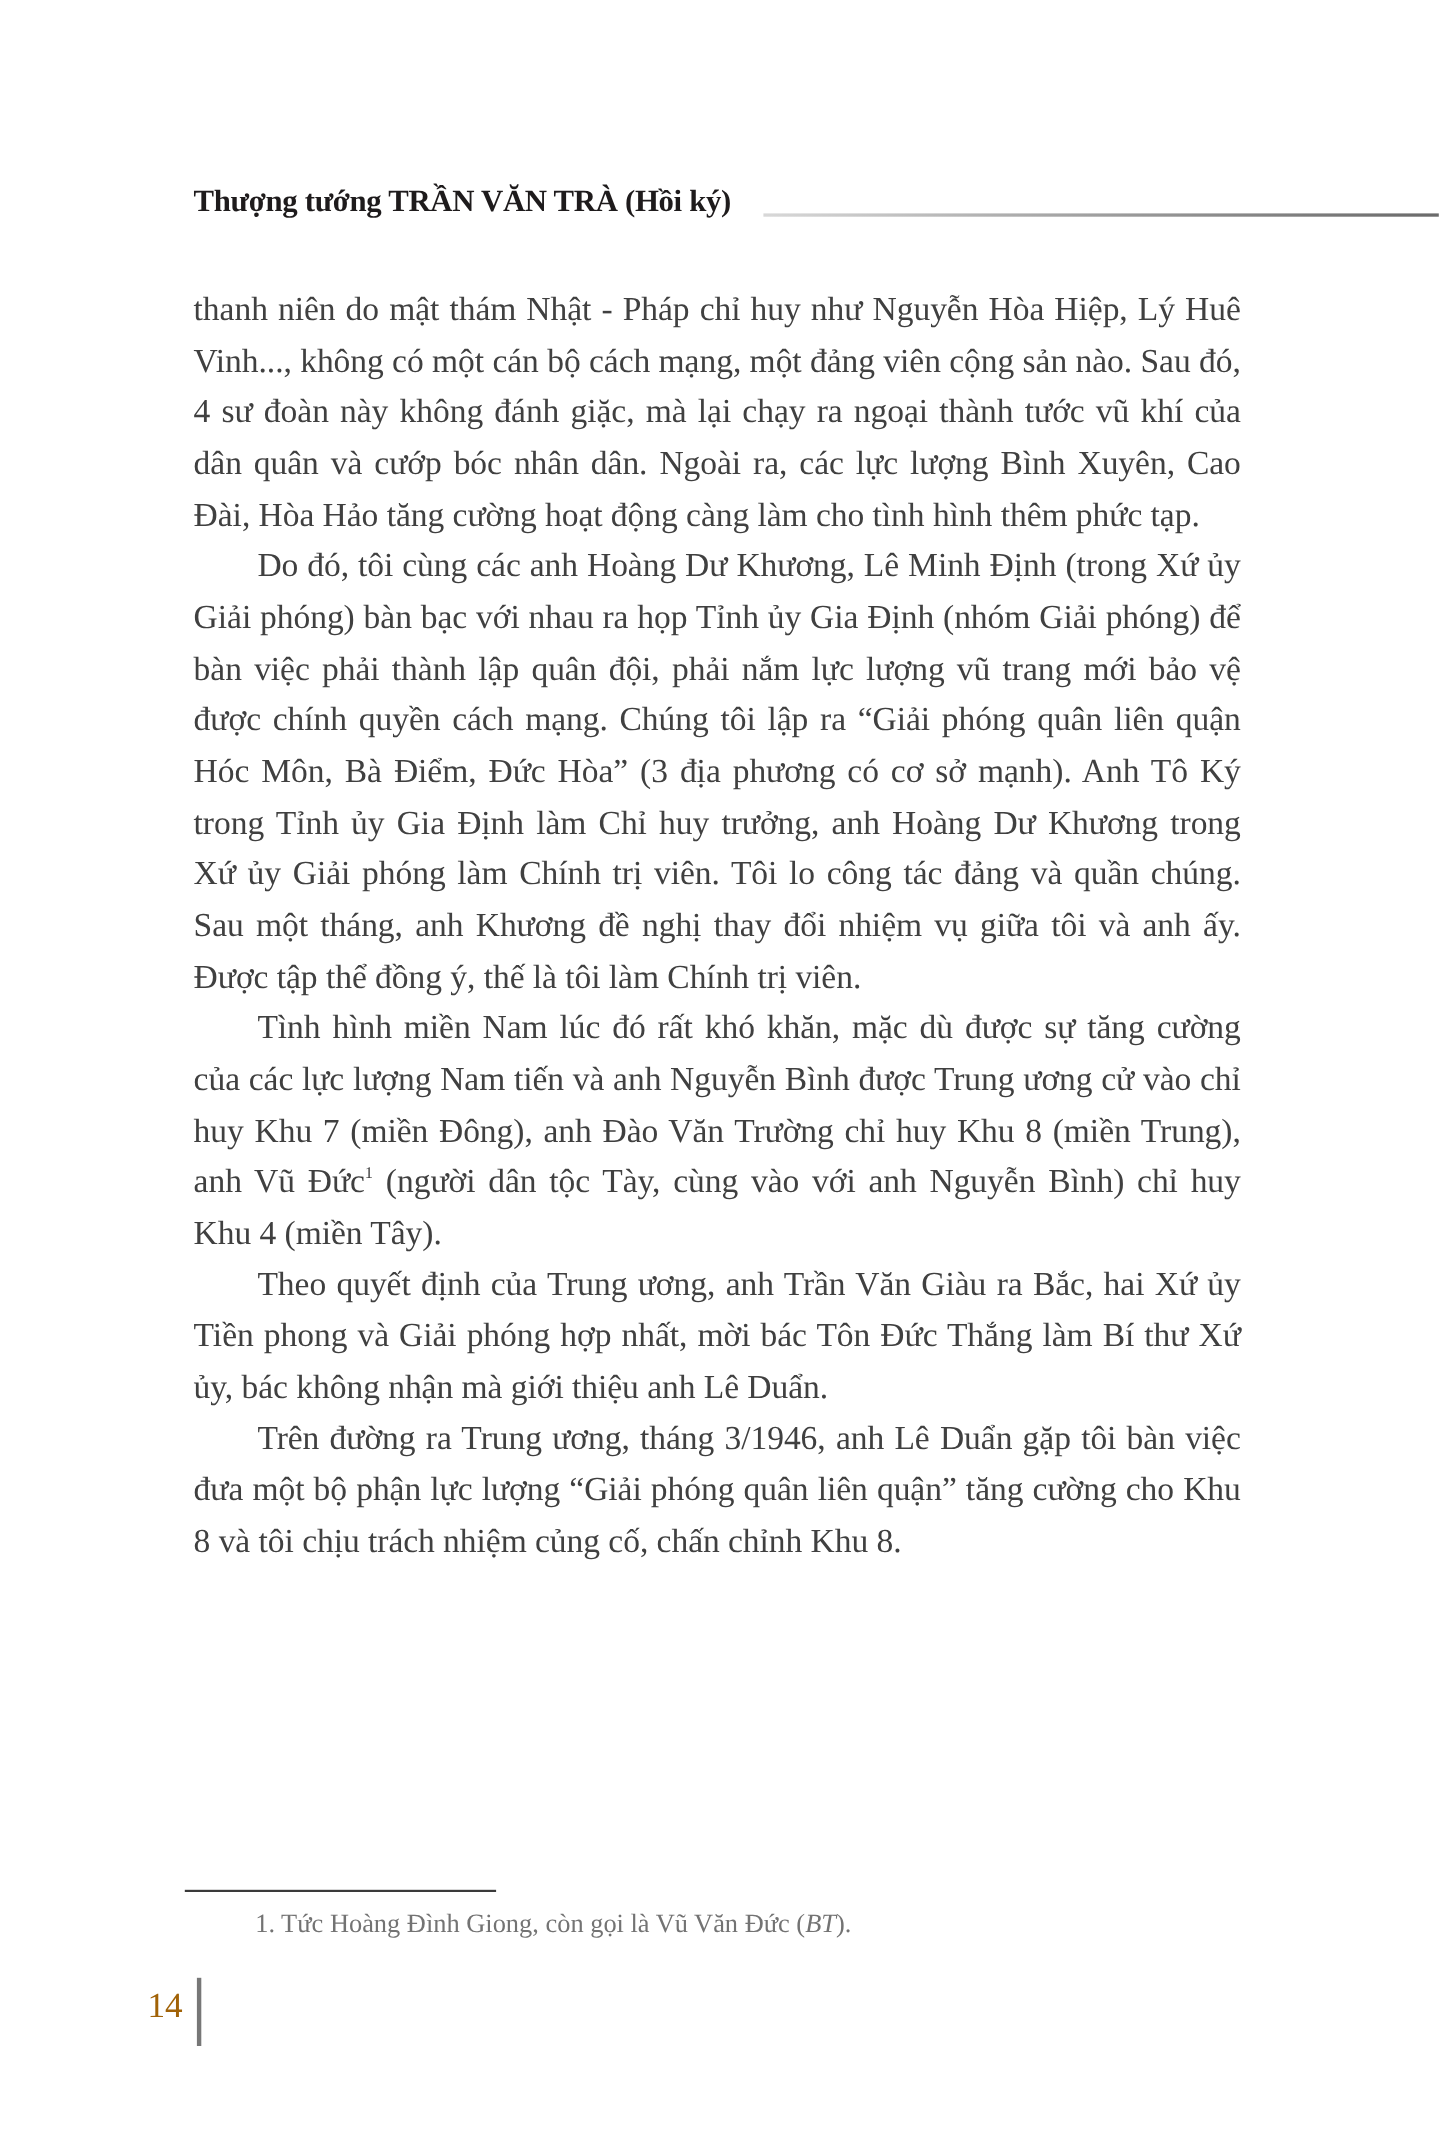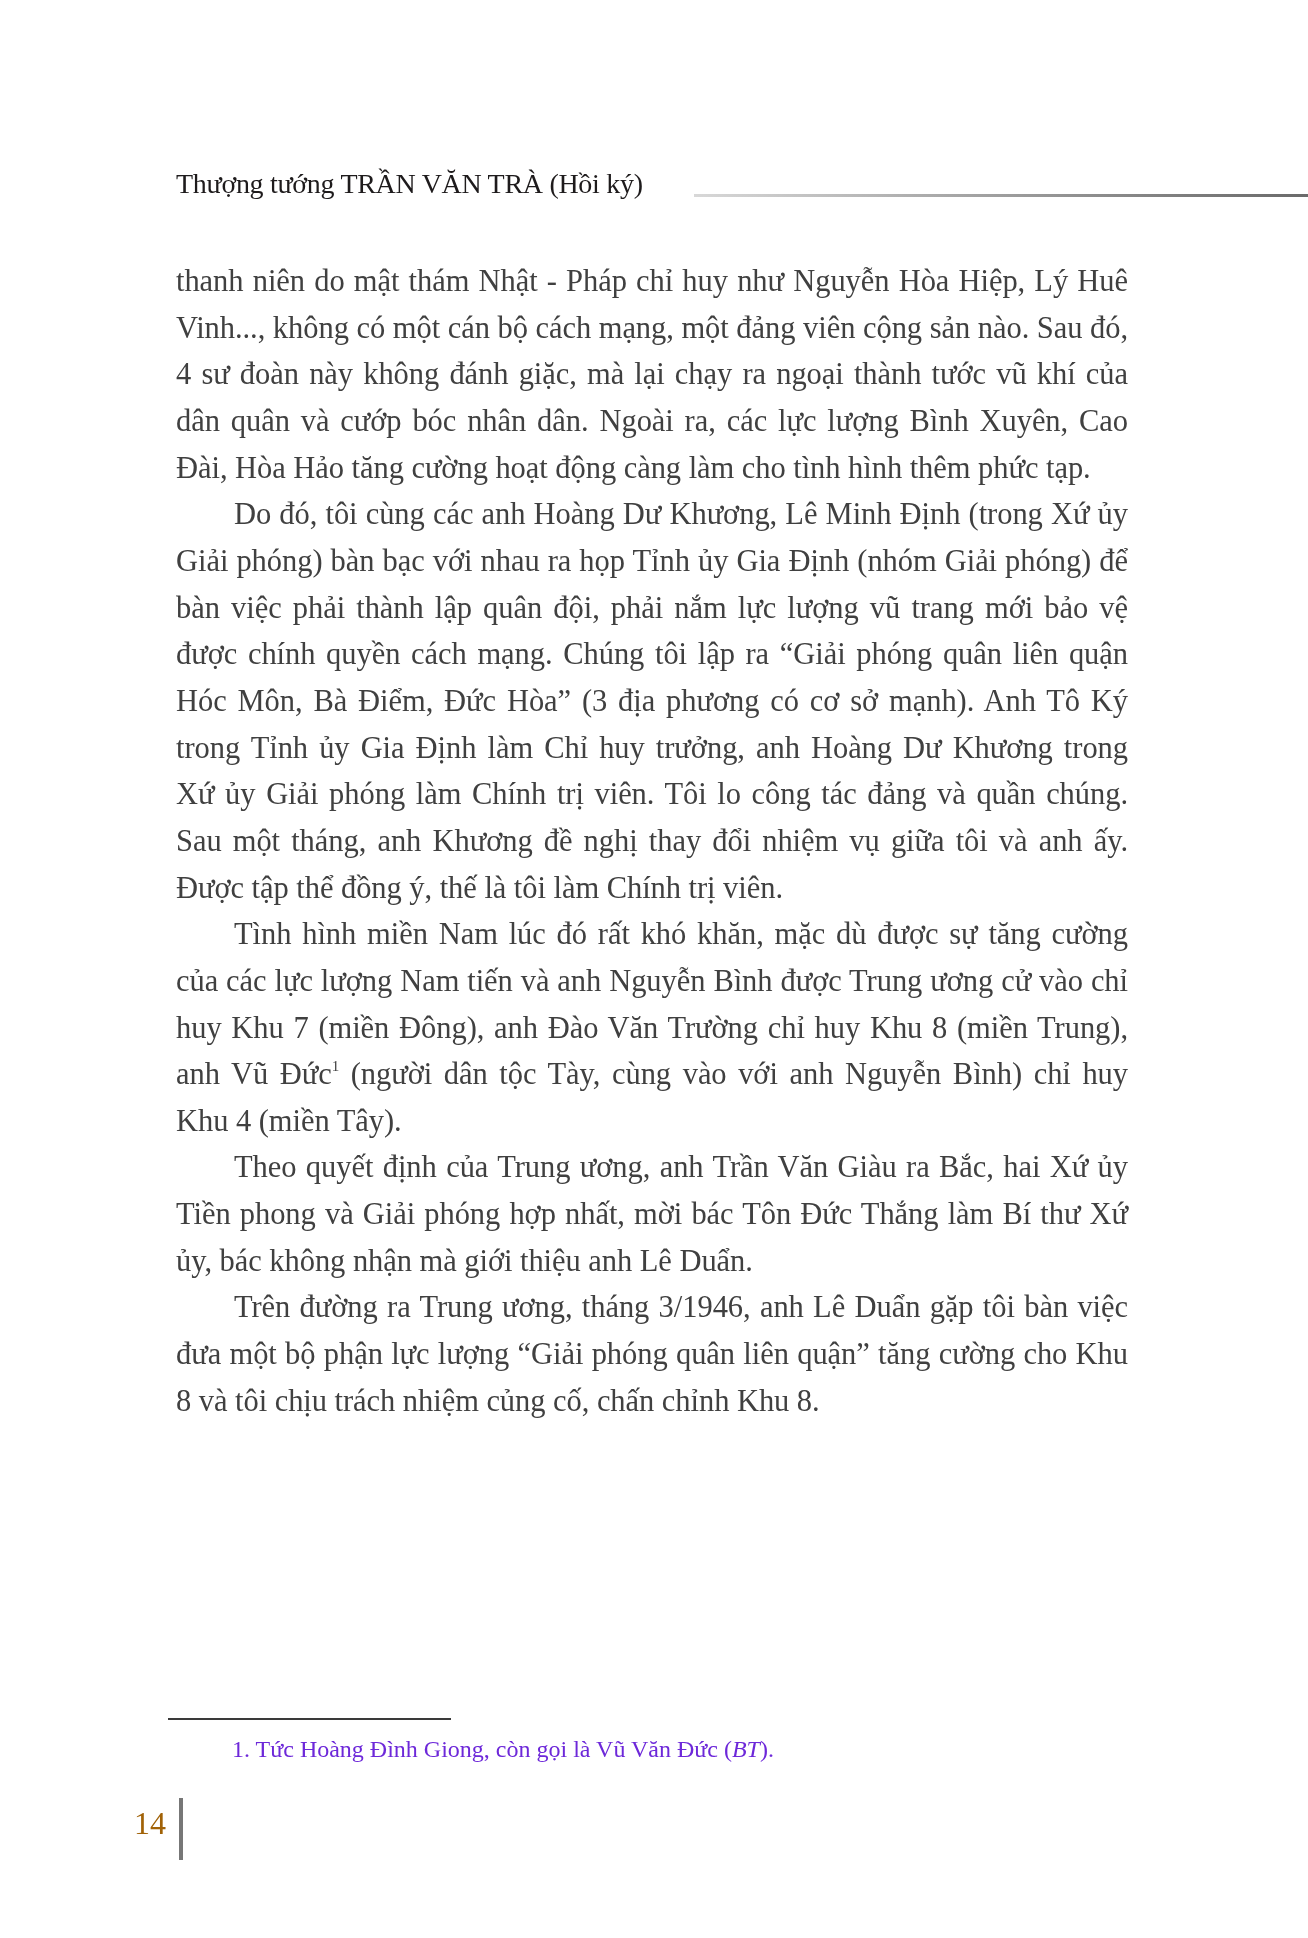--- a/index.html
+++ b/index.html
@@ -18,22 +18,22 @@
   .running-head {
     position: absolute;
     left: 176px;
     top: 166px;
     font-size: 28px;
     line-height: 36px;
     white-space: nowrap;
     letter-spacing: -0.3px;
     color: #1e1b1c;
   }
-  .running-head .title-strong { font-weight: normal; }
-  .running-head .title-sub { font-weight: normal; }
+  .running-head .title-strong { font-weight: bold; }
+  .running-head .title-sub { font-weight: bold; }
   .head-rule {
     position: absolute;
     left: 694px;
     top: 194px;
     width: 614px;
     height: 3px;
     background: linear-gradient(to right, #d8d8d8 0%, #a9a9a9 40%, #7d7d7d 80%, #6a6a6a 100%);
   }
   .body-text {
     position: absolute;
@@ -66,21 +66,21 @@
     width: 283px;
     height: 2px;
     background: #3a3a3a;
   }
   .footnote {
     position: absolute;
     left: 232px;
     top: 1733px;
     font-size: 24px;
     line-height: 32px;
-    color: #6d28d9;
+    color: #737373;
     white-space: nowrap;
   }
   .footnote em { font-style: italic; }
   .page-number {
     position: absolute;
     left: 134px;
     top: 1803px;
     font-size: 32px;
     line-height: 40px;
     color: #a16207;

